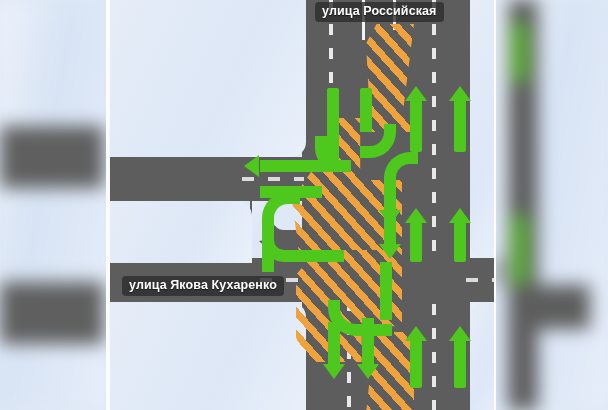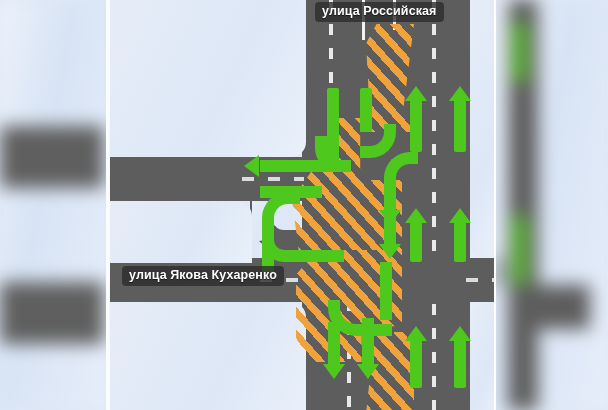--- a/index.html
+++ b/index.html
@@ -267,16 +267,16 @@
     <div class="arrow-down" style="left:247px; top:364px;"></div>
 
     <div class="g" style="left:300px; top:340px; width:12px; height:48px; border-radius:2px;"></div>
     <div class="arrow-up" style="left:295px; top:326px;"></div>
     <div class="g" style="left:344px; top:340px; width:12px; height:48px; border-radius:2px;"></div>
     <div class="arrow-up" style="left:339px; top:326px;"></div>
 
     <div class="street-label" style="left:205px; top:2px;">улица Российская</div>
 
 
-    <div class="street-label" style="left:12px; top:266px;">улица Якова Кухаренко</div>
+    <div class="street-label" style="left:12px; top:276px;">улица Якова Кухаренко</div>
 
   </div>
 </div>
 
 </body></html>

